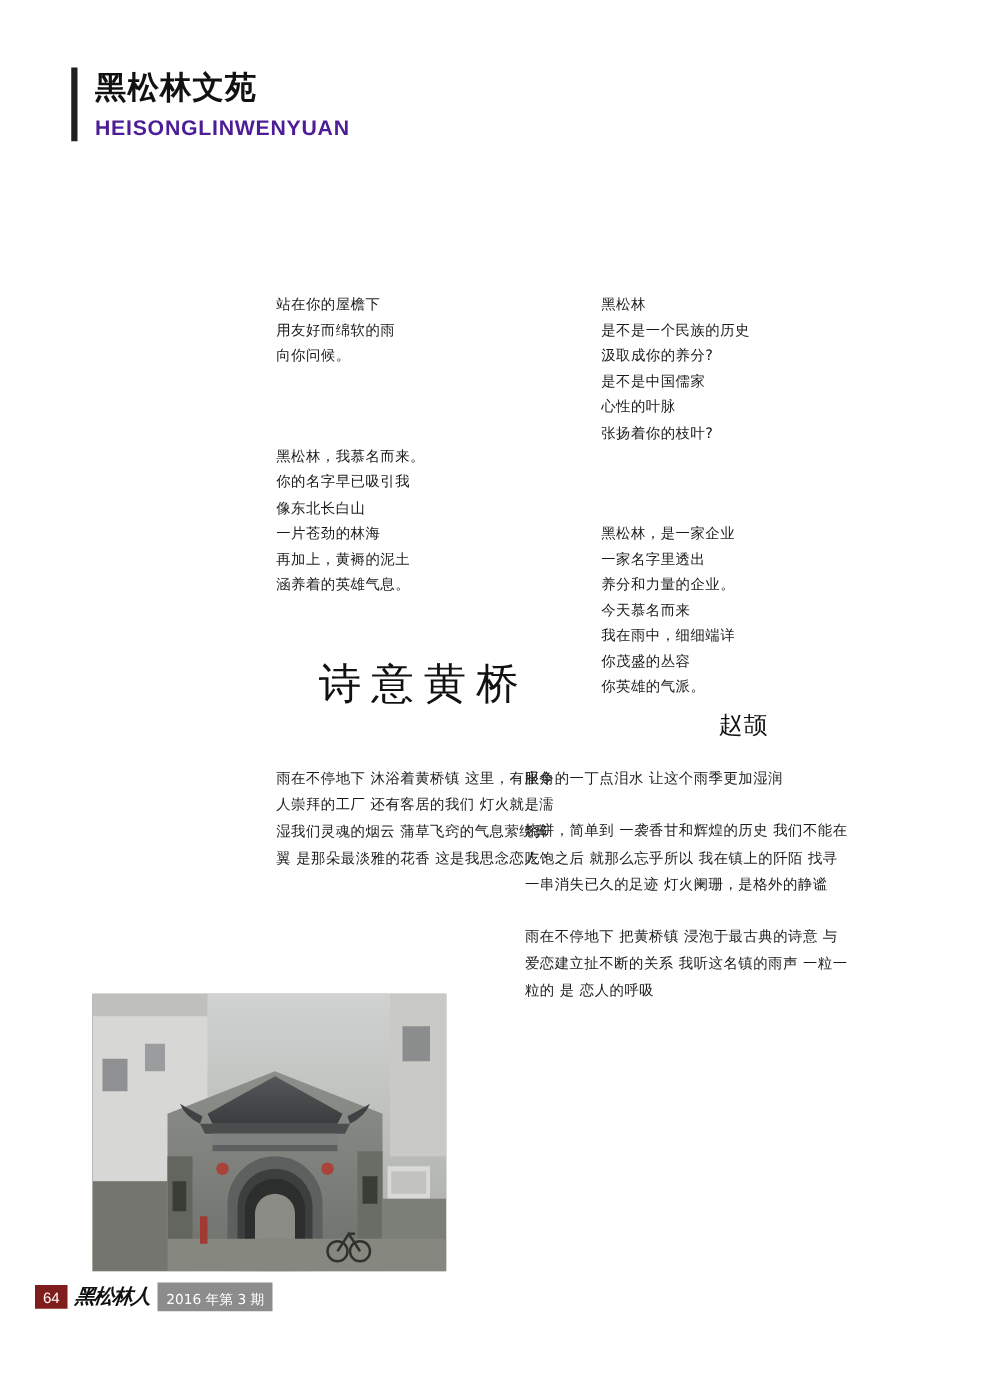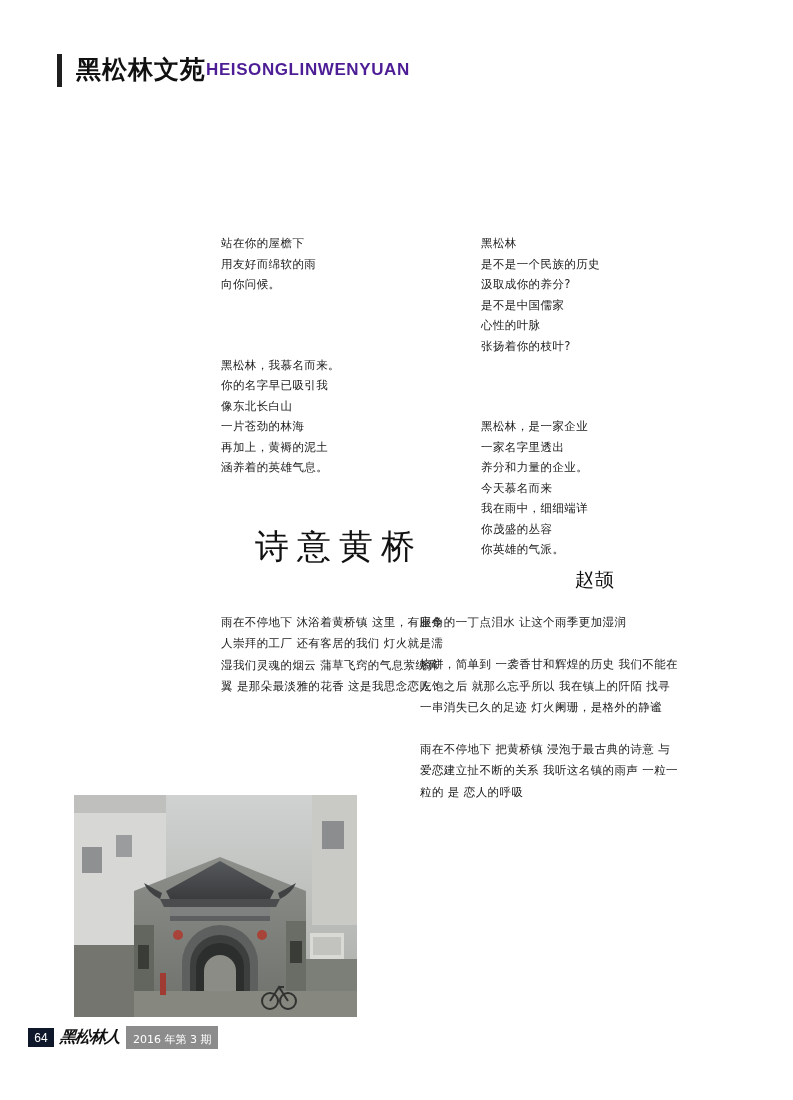--- a/index.html
+++ b/index.html
@@ -24,21 +24,21 @@
     display: flex;
     align-items: stretch;
   }
   .masthead-bar {
     width: 5px;
     background: #1f1f1f;
     margin-right: 14px;
   }
   .masthead-text {
     display: flex;
-    flex-direction: row;
+    flex-direction: column;
     justify-content: center;
   }
   .masthead-cn {
     font-family: "DejaVu Sans", sans-serif;
     font-weight: bold;
     font-size: 25px;
     letter-spacing: 1px;
     color: #111;
     line-height: 1.3;
   }
@@ -129,21 +129,21 @@
   .footer {
     position: absolute;
     left: 28px;
     top: 1026px;
     display: flex;
     align-items: center;
   }
   .page-num {
     width: 26px;
     height: 19px;
-    background: #0f172a;
+    background: #7f1d1d;
     color: #fff;
     font-family: "Liberation Sans", sans-serif;
     font-size: 12px;
     display: flex;
     align-items: center;
     justify-content: center;
   }
   .journal-logo {
     margin-left: 6px;
     font-family: "DejaVu Sans", sans-serif;

